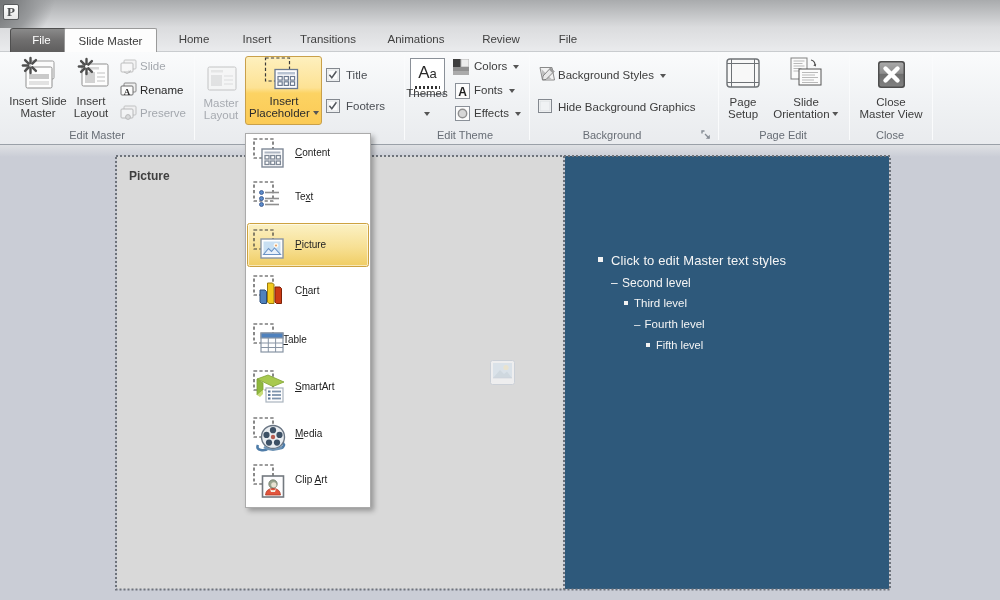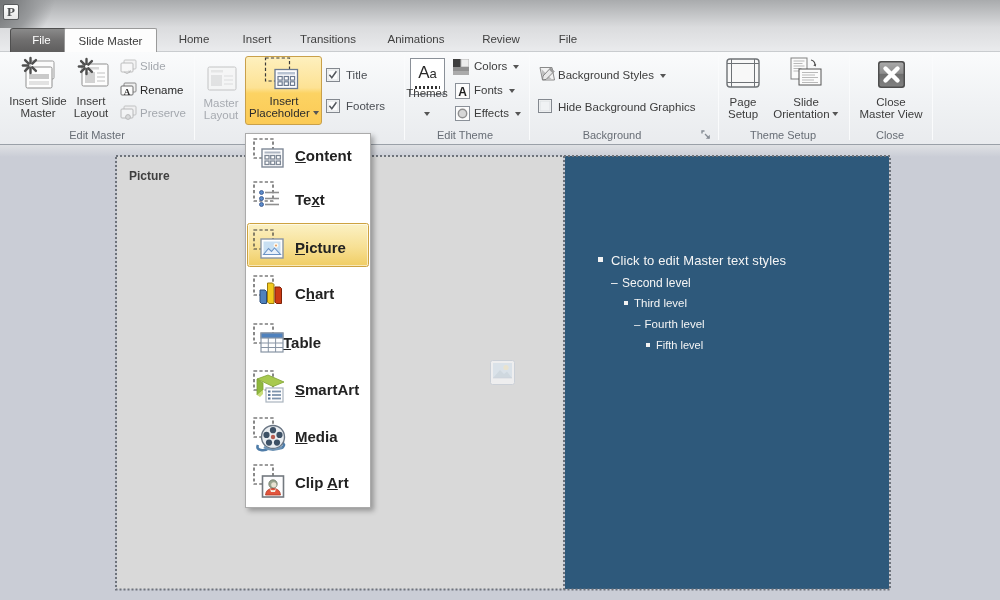--- a/index.html
+++ b/index.html
@@ -1,21 +1,21 @@
 <!DOCTYPE html>
 <html><head><meta charset="utf-8"><style>
 *{margin:0;padding:0;box-sizing:border-box}
 html,body{width:1000px;height:600px;overflow:hidden}
 body{position:relative;font-family:"Liberation Sans",sans-serif;background:#CACDD6}
 .abs{position:absolute}
 .lbl{position:absolute;font-size:11px;color:#676D75;white-space:nowrap;transform:translateX(-50%)}
 .btxt{position:absolute;font-size:11.5px;color:#3C3C3C;white-space:nowrap;text-align:center;transform:translateX(-50%);line-height:11.5px}
 .sep{position:absolute;top:55px;height:85px;width:1px;background:#C7CCD2;border-right:1px solid #FAFBFC}
 .tab{position:absolute;top:33px;font-size:11.5px;color:#3F3F3F;white-space:nowrap;transform:translateX(-50%)}
-.mi{position:absolute;font-size:15px;font-weight:bold;color:#222;white-space:nowrap}
+.mi{position:absolute;font-size:10px;font-weight:normal;color:#222;white-space:nowrap}
 .arrow{display:inline-block;width:0;height:0;border-left:3px solid transparent;border-right:3px solid transparent;border-top:4px solid #555;vertical-align:middle;margin-left:3px}
 </style></head>
 <body>
 
 <div class="abs" style="left:0;top:0;width:1000px;height:28px;background:linear-gradient(#A9ABAD,#DCDDDF)"></div>
 <div class="abs" style="left:0;top:0;width:160px;height:28px;background:radial-gradient(circle 110px at -30px -20px,#606264 0%,#77797B 40%,#989A9C 62%,rgba(170,172,174,0) 80%)"></div>
 
 <div class="abs" style="left:3px;top:4px;width:16px;height:16px;background:linear-gradient(#FDFDFD,#E7E7E7);border:1.5px solid #595B5D;border-radius:2px"></div>
 <div class="abs" style="left:3px;top:3px;width:16px;height:17px;font-family:'Liberation Serif',serif;font-weight:bold;font-size:13px;color:#4E5052;text-align:center;line-height:17px">P</div>
 
@@ -34,21 +34,21 @@
 <div class="abs" style="left:0;top:52px;width:1000px;height:93px;background:linear-gradient(#FAFBFC,#F0F2F4 55%,#E9EBEE);border-bottom:1px solid #9AA0A8"></div>
 <div class="sep" style="left:194px"></div>
 <div class="sep" style="left:404px"></div>
 <div class="sep" style="left:529px"></div>
 <div class="sep" style="left:718px"></div>
 <div class="sep" style="left:849px"></div>
 <div class="sep" style="left:932px"></div>
 <div class="lbl" style="left:97px;top:129px">Edit Master</div>
 <div class="lbl" style="left:465px;top:129px">Edit Theme</div>
 <div class="lbl" style="left:612px;top:129px">Background</div>
-<div class="lbl" style="left:783px;top:129px">Theme Setup</div>
+<div class="lbl" style="left:783px;top:129px">Page Edit</div>
 <div class="lbl" style="left:890px;top:129px">Close</div>
 
 <svg class="abs" style="left:701px;top:130px" width="11" height="11" viewBox="0 0 11 11">
     <path d="M1 3.5 V1 H3.5" fill="none" stroke="#878D95" stroke-width="1.4"></path>
     <path d="M4 4 L8.2 8.2" stroke="#878D95" stroke-width="1.3"></path>
     <path d="M8.8 4.8 V8.8 H4.8 Z" fill="#878D95"></path>
   </svg>
 
 <svg class="abs" style="left:20px;top:56px" width="36" height="34" viewBox="0 0 36 34">
 <g>

